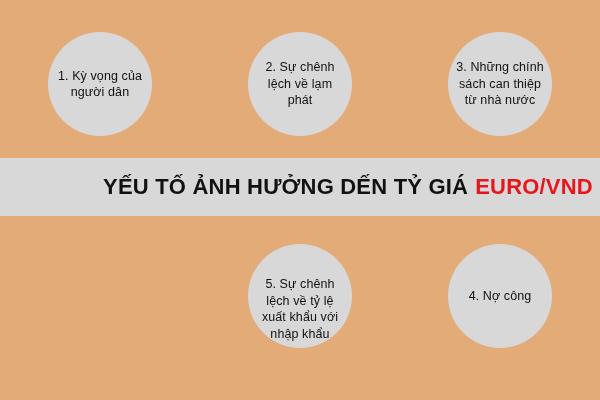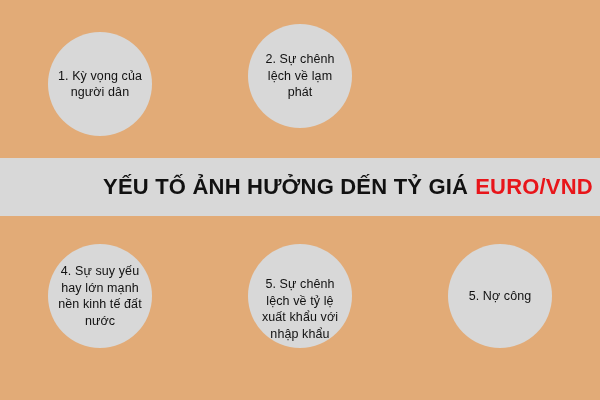--- a/index.html
+++ b/index.html
@@ -34,21 +34,21 @@
   }
   .circle .label {
     font-size: 12.5px;
     line-height: 1.32;
     color: #111111;
     font-weight: 400;
     letter-spacing: 0.1px;
   }
   
   #c1 { left: 48px;  top: 32px;  }
-  #c2 { left: 248px; top: 24px; align-items: center;  }
+  #c2 { left: 248px; top: 32px; align-items: center;  }
   #c3 { left: 448px; top: 32px;  }
   
   #c4 { left: 48px;  top: 244px; }
   #c5 { left: 248px; top: 244px; align-items: flex-end; }
   #c6 { left: 448px; top: 244px; }
 
   #banner {
     position: absolute;
     left: 0;
     top: 158px;
@@ -82,31 +82,31 @@
 <div id="canvas">
 
   <div class="circle" id="c1">
     <span class="label">1. Kỳ vọng của người dân</span>
   </div>
 
   <div class="circle" id="c2">
     <span class="label">2. Sự chênh lệch về lạm phát</span>
   </div>
 
+  <div class="circle" id="c3">
+    <span class="label">3. Những chính sách can thiệp từ nhà nước</span>
+  </div>
 
   <div id="banner">
     <span class="banner-text">YẾU TỐ ẢNH HƯỞNG DẾN TỶ GIÁ</span>
     <span class="banner-accent">EURO/VND</span>
   </div>
 
-  <div class="circle" id="c4">
-    <span class="label">4. Sự suy yếu hay lớn mạnh nền kinh tế đất nước</span>
-  </div>
 
   <div class="circle" id="c5">
     <span class="label">5. Sự chênh lệch về tỷ lệ xuất khẩu với nhập khẩu</span>
   </div>
 
   <div class="circle" id="c6">
-    <span class="label">5. Nợ công</span>
+    <span class="label">4. Nợ công</span>
   </div>
 
 </div>
 
 </body></html>

